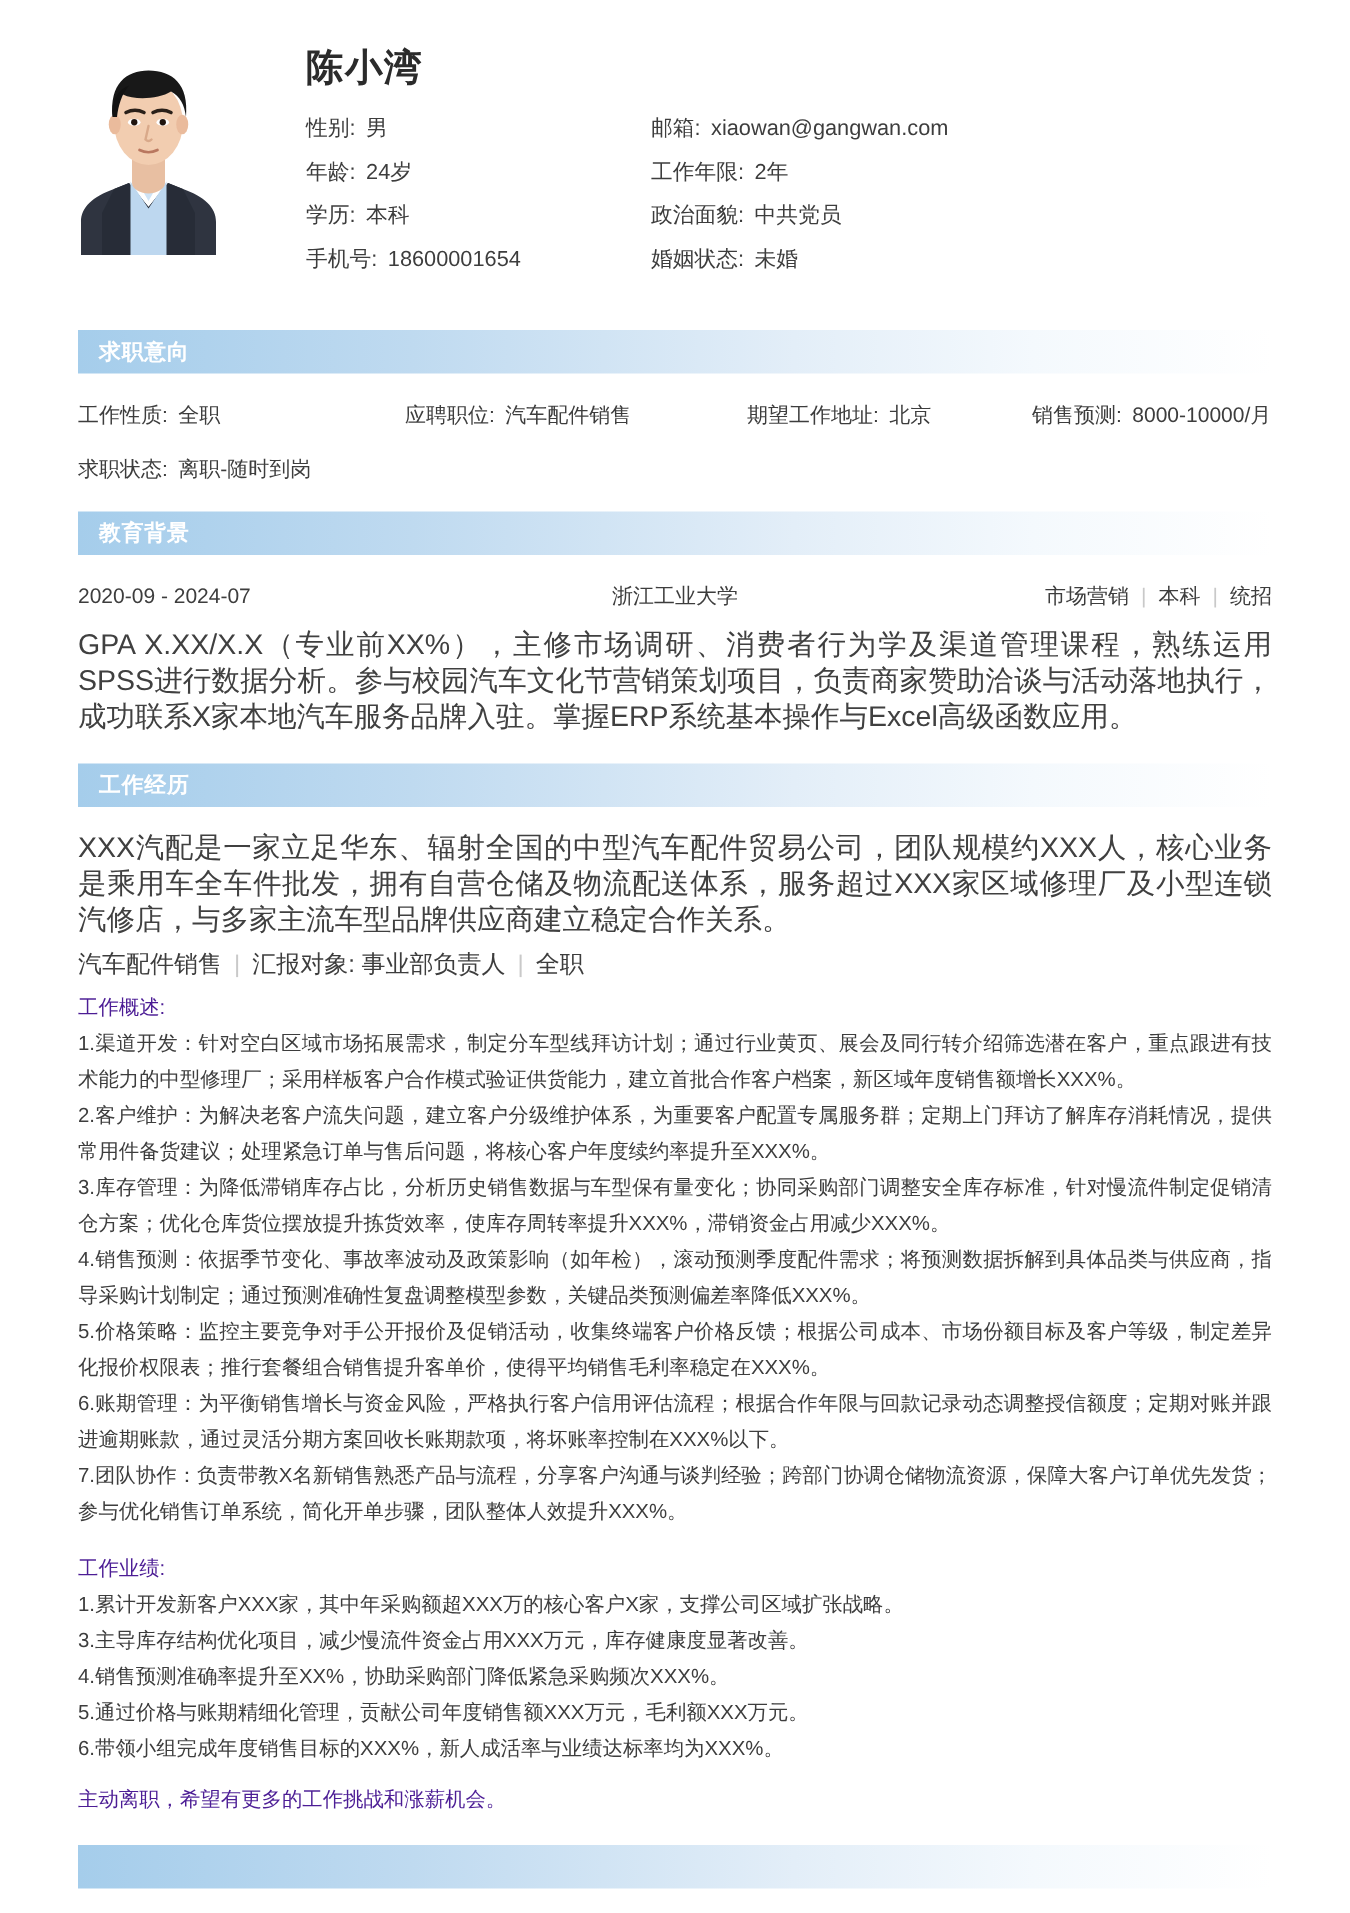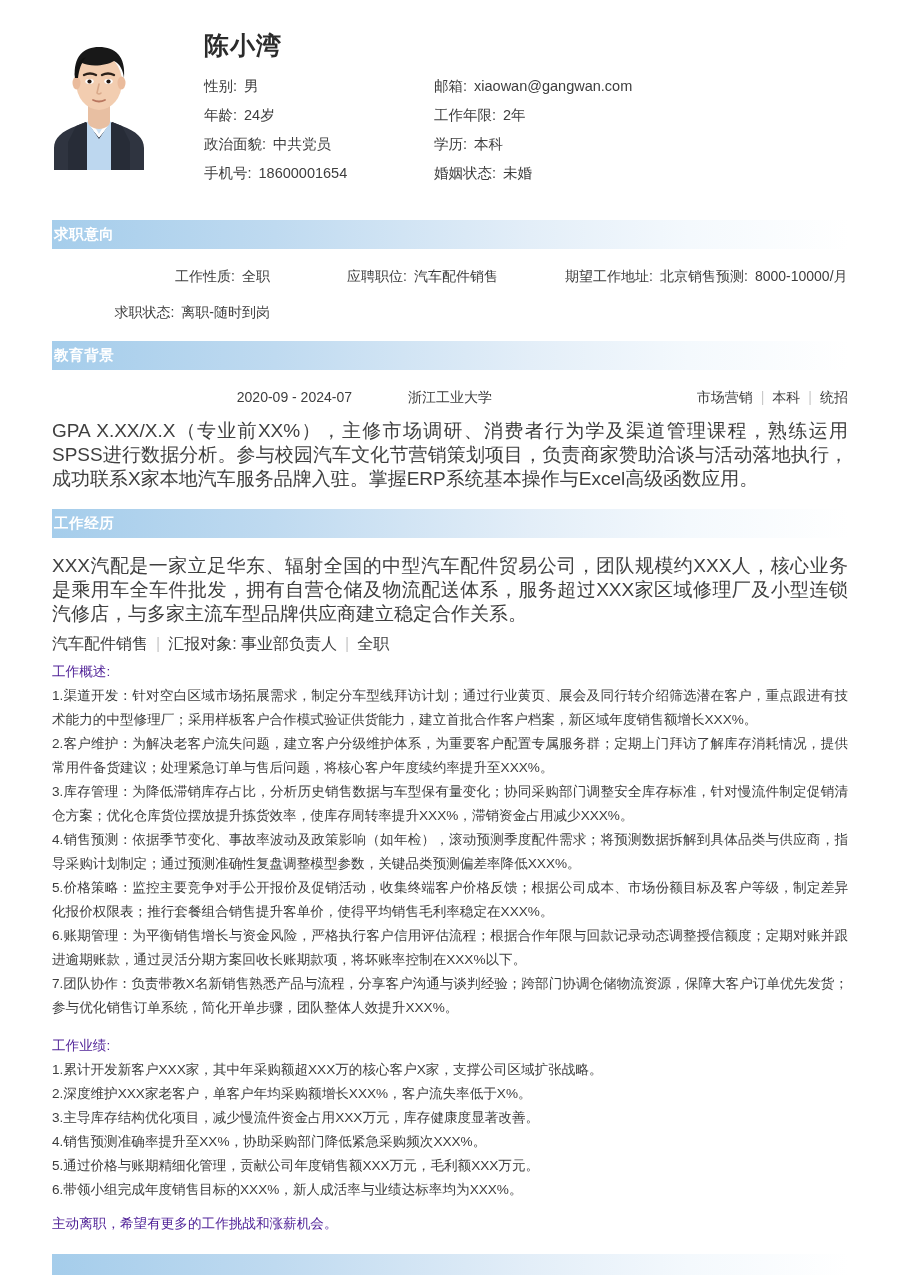--- a/index.html
+++ b/index.html
@@ -69,21 +69,21 @@
   .info-label { color: #3d3d3d; }
   .info-value { color: #3d3d3d; margin-left: 7px; }
 
   
   .section-bar {
     margin: 0 52px;
     height: 29px;
     background: linear-gradient(to right, #a5cdeb 0%, #bfdaf0 28%, #e3eef8 60%, #f4f9fd 80%, #ffffff 100%);
     display: flex;
     align-items: center;
-    padding-left: 2px;
+    padding-left: 14px;
     box-sizing: border-box;
   }
   .section-bar .section-title {
     color: #ffffff;
     font-size: 14.5px;
     font-weight: bold;
     letter-spacing: 0.6px;
   }
   .section-block { margin-top: 18px; }
   .section-body {
@@ -92,38 +92,38 @@
   }
 
   
   .intent-row {
     display: flex;
     font-size: 14px;
     color: #3d3d3d;
     line-height: 22px;
     margin-bottom: 14px;
   }
-  .intent-cell { white-space: nowrap; text-align: right; }
+  .intent-cell { white-space: nowrap; }
   .intent-cell .lab { color: #3d3d3d; }
   .intent-cell .val { color: #3d3d3d; margin-left: 7px; }
   .ic-1 { width: 218px; }
   .ic-2 { width: 228px; }
   .ic-3 { width: 190px; }
   .ic-4 { width: auto; }
 
   
   .entry-head {
     display: flex;
     align-items: baseline;
     font-size: 14px;
     color: #3d3d3d;
     line-height: 22px;
     margin-bottom: 11px;
   }
-  .eh-left  { width: 300px; flex: 0 0 300px; text-align: right; }
+  .eh-left  { width: 300px; flex: 0 0 300px; }
   .eh-mid   { flex: 1 1 auto; text-align: center; }
   .eh-right { width: 300px; flex: 0 0 300px; text-align: right; }
 
   .tag-sep { color: #c9c9c9; margin: 0 8px; }
 
   
   .para {
     font-size: 19px;
     line-height: 24px;
     color: #404040;
@@ -205,24 +205,24 @@
         </div>
 
         <div class="info-item">
           <span class="info-label">年龄:</span><span class="info-value">24岁</span>
         </div>
         <div class="info-item">
           <span class="info-label">工作年限:</span><span class="info-value">2年</span>
         </div>
 
         <div class="info-item">
+          <span class="info-label">学历:</span><span class="info-value">本科</span>
+        </div>
+        <div class="info-item">
           <span class="info-label">政治面貌:</span><span class="info-value">中共党员</span>
-        </div>
-        <div class="info-item">
-          <span class="info-label">学历:</span><span class="info-value">本科</span>
         </div>
 
         <div class="info-item">
           <span class="info-label">手机号:</span><span class="info-value">18600001654</span>
         </div>
         <div class="info-item">
           <span class="info-label">婚姻状态:</span><span class="info-value">未婚</span>
         </div>
       </div>
     </div>
@@ -292,21 +292,20 @@
         <div class="li">5.价格策略：监控主要竞争对手公开报价及促销活动，收集终端客户价格反馈；根据公司成本、市场份额目标及客户等级，制定差异化报价权限表；推行套餐组合销售提升客单价，使得平均销售毛利率稳定在XXX%。</div>
         <div class="li">6.账期管理：为平衡销售增长与资金风险，严格执行客户信用评估流程；根据合作年限与回款记录动态调整授信额度；定期对账并跟进逾期账款，通过灵活分期方案回收长账期款项，将坏账率控制在XXX%以下。</div>
         <div class="li">7.团队协作：负责带教X名新销售熟悉产品与流程，分享客户沟通与谈判经验；跨部门协调仓储物流资源，保障大客户订单优先发货；参与优化销售订单系统，简化开单步骤，团队整体人效提升XXX%。</div>
       </div>
 
       <div class="gap-12"></div>
 
       <div class="block-label">工作业绩:</div>
       <div class="bullet-list">
         <div class="li">1.累计开发新客户XXX家，其中年采购额超XXX万的核心客户X家，支撑公司区域扩张战略。</div>
-        <div class="li">2.深度维护XXX家老客户，单客户年均采购额增长XXX%，客户流失率低于X%。</div>
         <div class="li">3.主导库存结构优化项目，减少慢流件资金占用XXX万元，库存健康度显著改善。</div>
         <div class="li">4.销售预测准确率提升至XX%，协助采购部门降低紧急采购频次XXX%。</div>
         <div class="li">5.通过价格与账期精细化管理，贡献公司年度销售额XXX万元，毛利额XXX万元。</div>
         <div class="li">6.带领小组完成年度销售目标的XXX%，新人成活率与业绩达标率均为XXX%。</div>
       </div>
 
       <div class="gap-8"></div>
 
       <div class="block-label">主动离职，希望有更多的工作挑战和涨薪机会。</div>
     </div>

